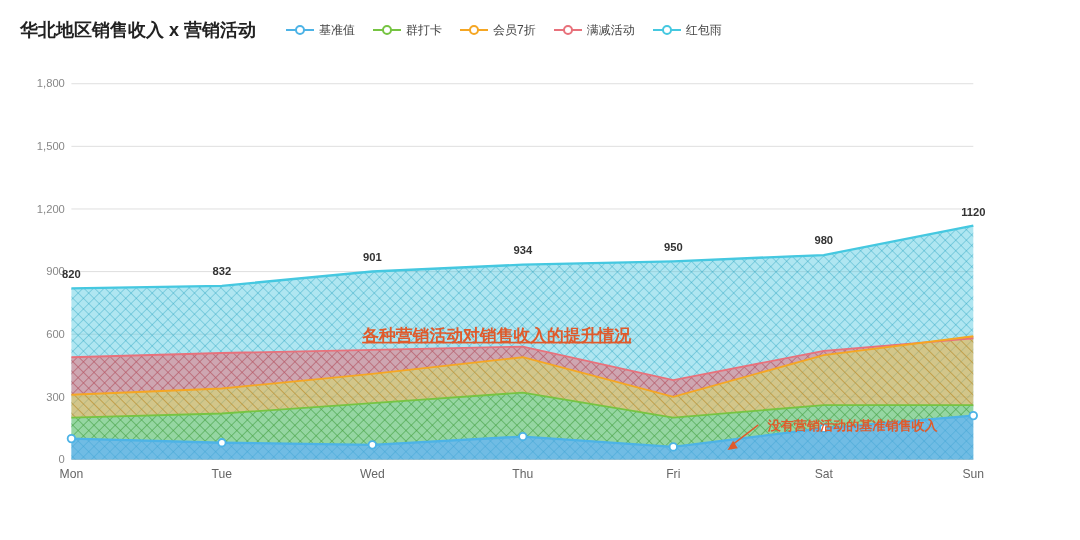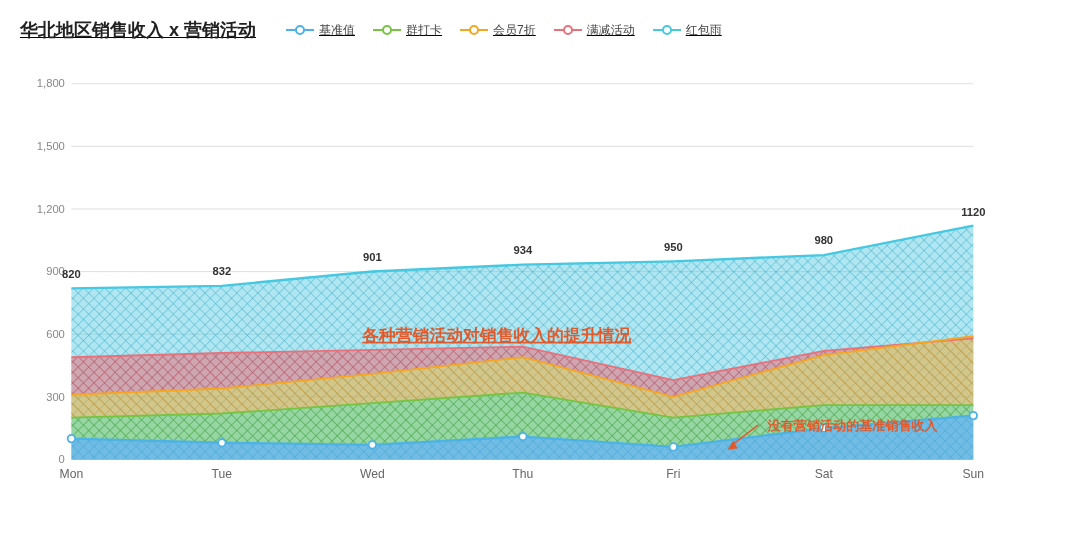--- a/index.html
+++ b/index.html
@@ -8,21 +8,20 @@
       height: 540px;
       background: #fff;
       font-family: 'Microsoft YaHei', Arial, sans-serif;
       overflow: hidden;
     }
     .chart-container {
       width: 1012px;
       height: 540px;
       padding: 18px 20px 10px 20px;
       position: relative;
-      text-decoration: underline;
     }
     .chart-header {
       display: flex;
       align-items: center;
       gap: 0;
       margin-bottom: 8px;
     }
     .chart-title {
       font-size: 18px;
       font-weight: bold;

